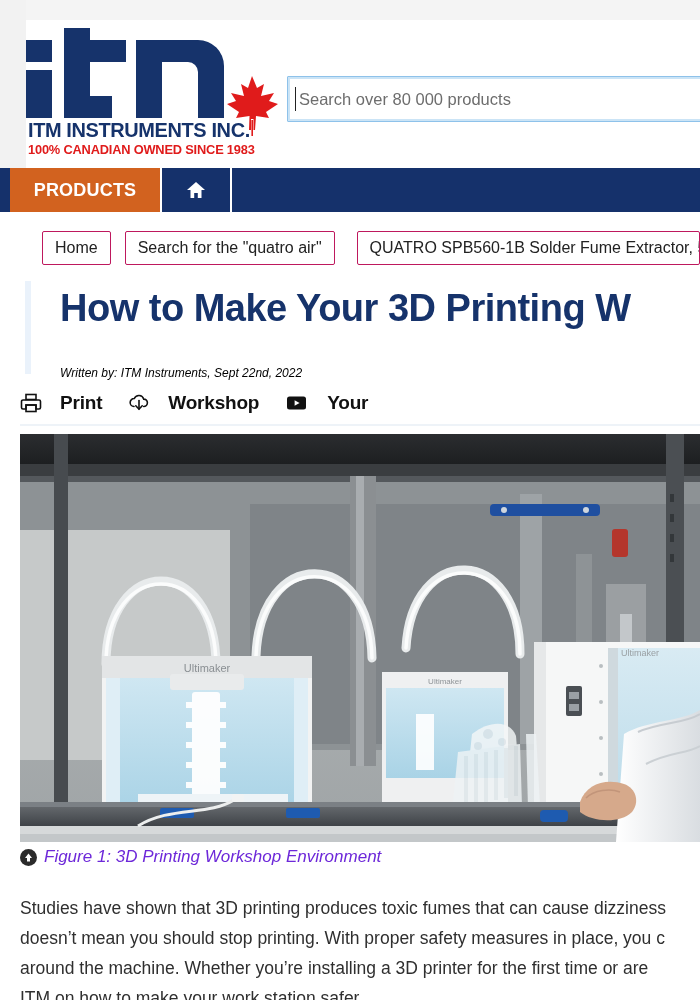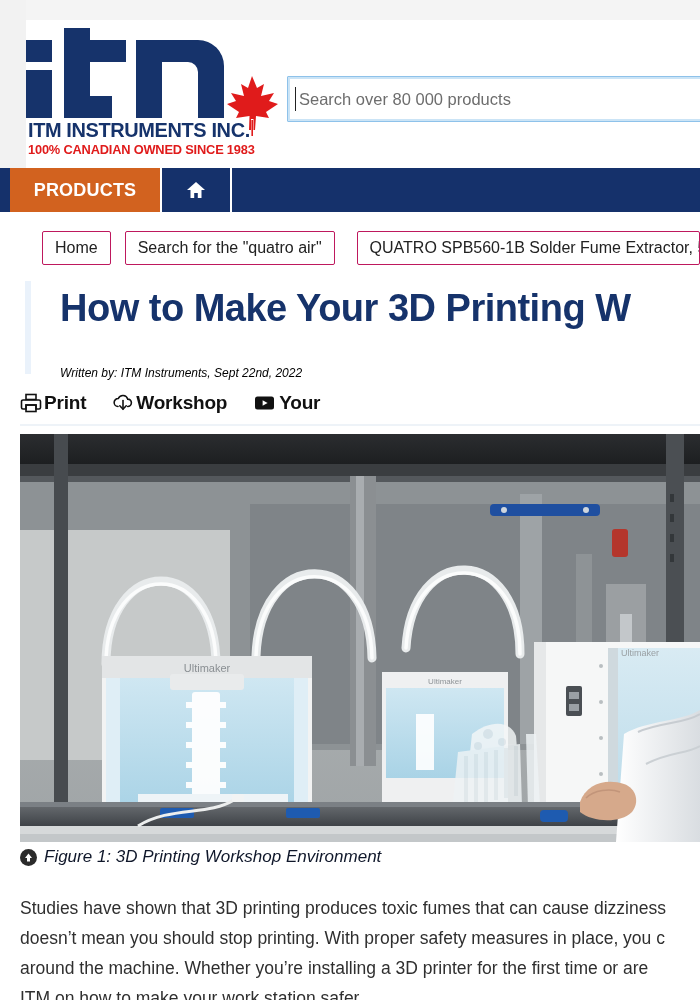--- a/index.html
+++ b/index.html
@@ -157,20 +157,21 @@
     display: flex; align-items: center;
   }
   .action {
     display: flex; align-items: center;
     margin-right: 26px;
     color: #111;
     font-size: 19px; font-weight: bold;
     letter-spacing: -0.2px;
     cursor: pointer;
     font-family: "Liberation Sans", sans-serif;
+    gap: 16px;
   }
   .action .glyph { display: flex; align-items: center; margin-right: 2px; }
   .actions-rule {
     position: absolute; left: 20px; top: 424px;
     width: 680px; height: 2px;
     background: #eef3f8;
   }
 
   
   .photo {
@@ -178,21 +179,21 @@
     width: 680px; height: 408px;
     overflow: hidden;
     background: #9aa0a4;
   }
   .photo svg { display: block; width: 680px; height: 408px; }
 
   .caption {
     position: absolute; left: 20px; top: 847px;
     display: flex; align-items: center;
     font-size: 17px; font-style: italic;
-    color: #0f172a;
+    color: #6d28d9;
     white-space: nowrap;
     font-family: "Liberation Sans", sans-serif;
   }
   .cap-icon {
     width: 17px; height: 17px; border-radius: 50%;
     background: #2b2b2b;
     display: flex; align-items: center; justify-content: center;
     margin-right: 7px; flex: 0 0 auto;
   }
 

